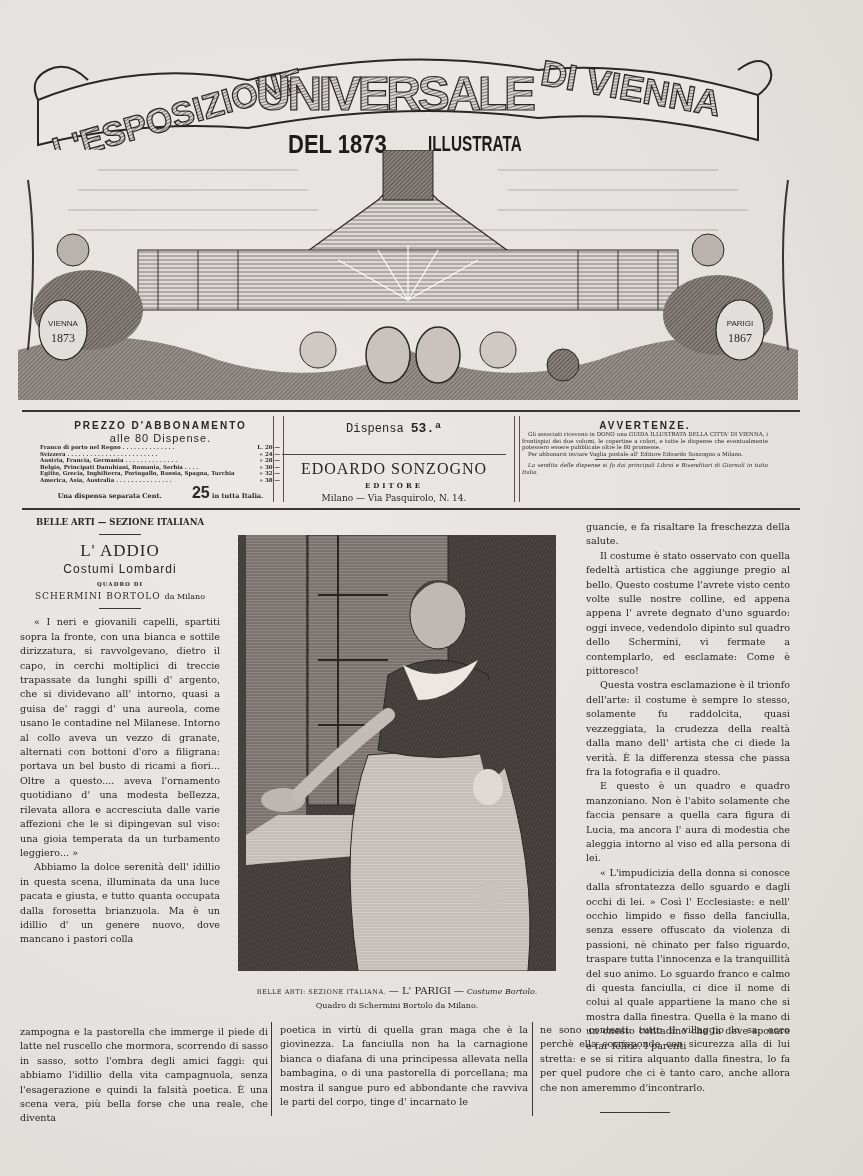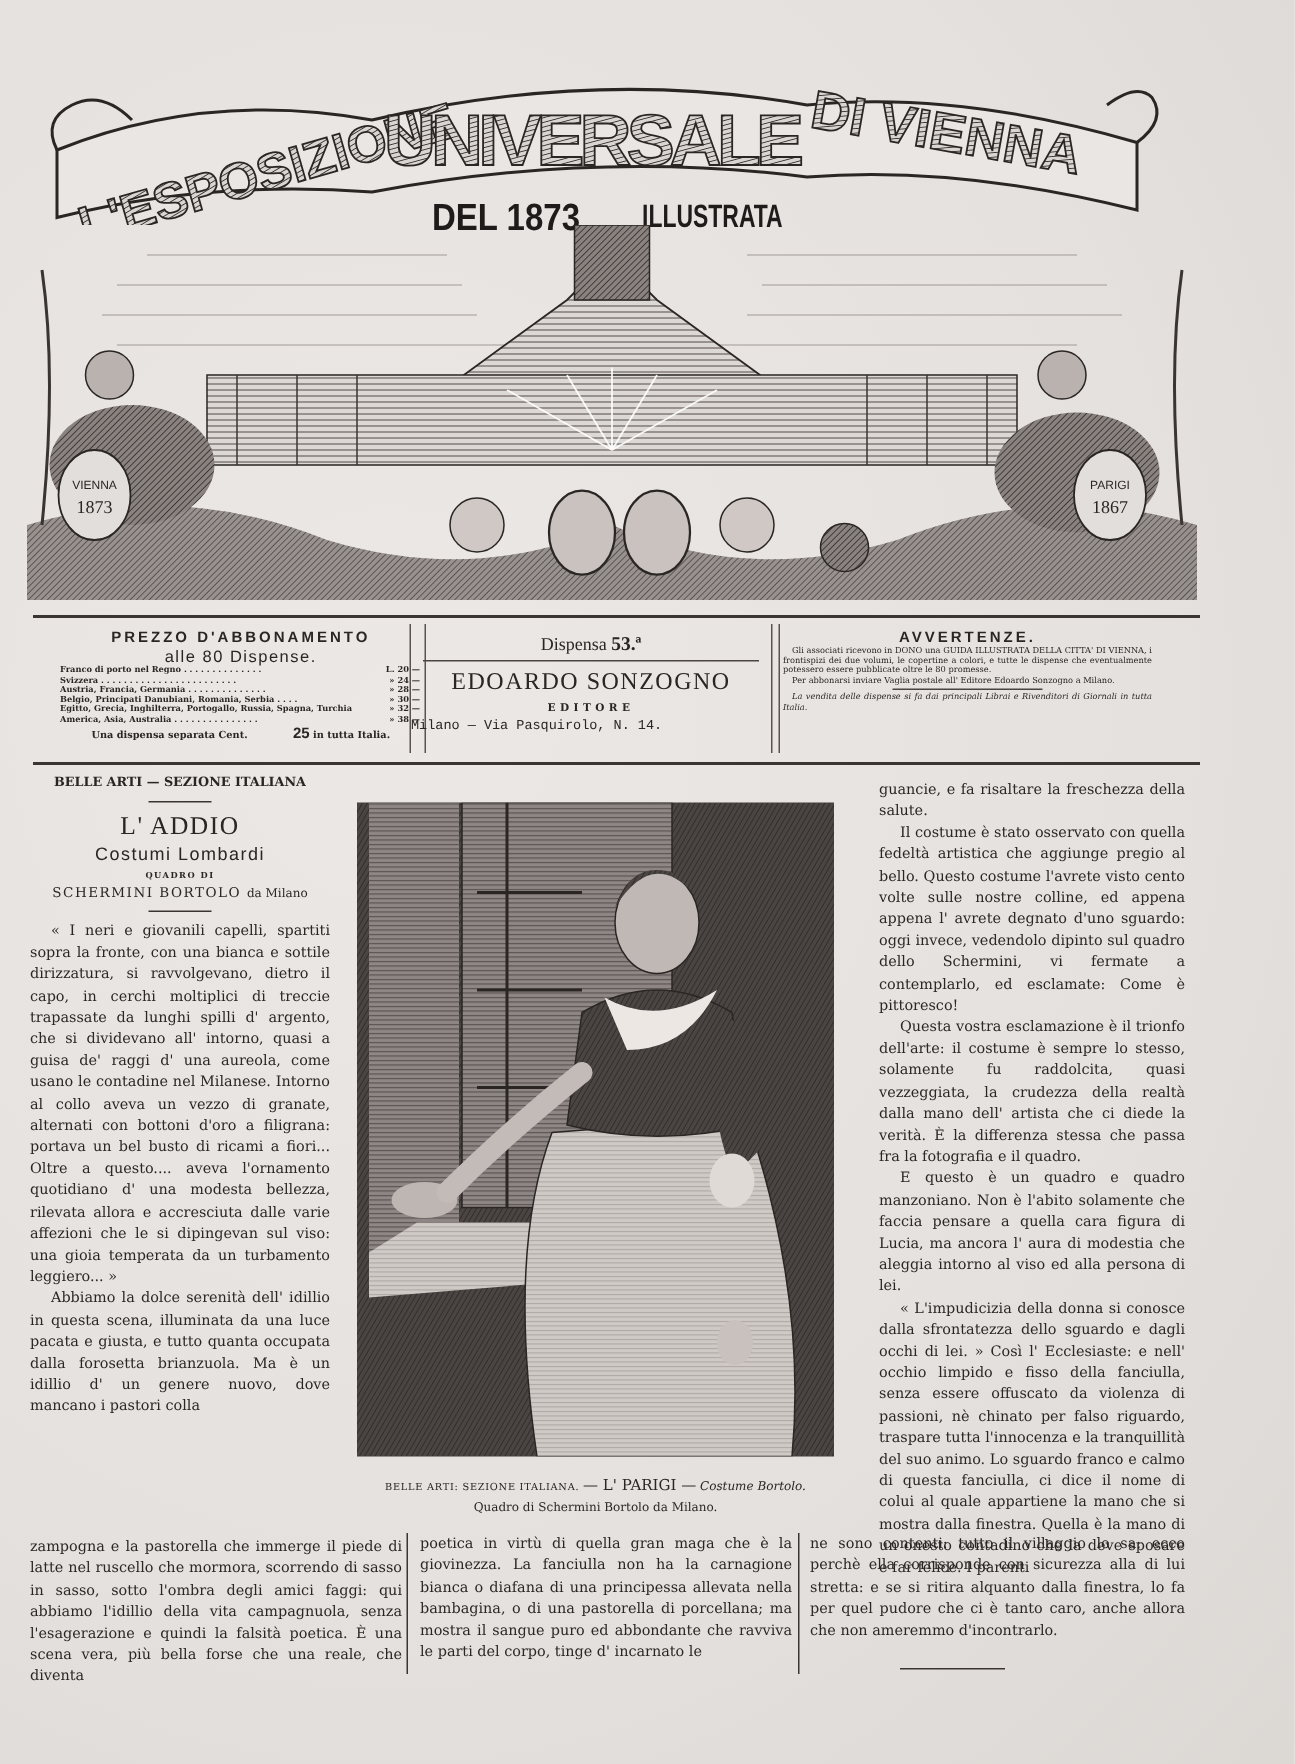--- a/index.html
+++ b/index.html
@@ -27,26 +27,26 @@
   .box { position:absolute; top:4px; height:86px; }
   .box.prezzo { left:16px; width:245px; border-right:1px solid #5a5250; }
   .box.editor { left:251px; width:240px; border-left:1px solid #5a5250; border-right:1px solid #5a5250; }
   .box.avv { left:497px; width:250px; border-left:1px solid #5a5250; }
   .prezzo .h { text-align:center; font-family:"Liberation Sans",sans-serif; font-weight:bold; font-size:10px; letter-spacing:2px; margin-top:4px; }
   .prezzo .h2 { text-align:center; font-family:"Liberation Sans",sans-serif; font-size:11px; letter-spacing:1px; margin-top:1px; }
   .prezzo table { width:240px; margin-left:2px; border-collapse:collapse; font-size:5.5px; line-height:6.5px; font-weight:bold; }
   .prezzo td { padding:0; white-space:nowrap; }
   .prezzo td.v { text-align:right; width:30px; }
   .prezzo .single { text-align:center; font-size:6.5px; font-weight:bold; margin-top:1px; }
-  .prezzo .single b { font-family:"Liberation Sans",sans-serif; font-size:10px;margin-left:28px; }
-  .editor .disp { text-align:center; font-family:Liberation Serif, serif; font-size:12px; margin-top:5px; padding-bottom:3px; border-bottom:1px solid #4a4442; margin-left:8px; margin-right:8px; }
+  .prezzo .single b { font-family:"Liberation Sans",sans-serif; font-size:16px;margin-left:28px; }
+  .editor .disp { text-align:center; font-family:Liberation Mono, monospace; font-size:12px; margin-top:5px; padding-bottom:18px; border-bottom:1px solid #4a4442; margin-left:8px; margin-right:8px; }
   .editor .disp b { font-size:13px; }
   .editor .name { text-align:center; font-family:"Liberation Serif",serif; font-size:16px; letter-spacing:1px; margin-top:5px; }
   .editor .ed { text-align:center; font-size:7px; letter-spacing:3px; font-weight:bold; margin-top:3px; }
-  .editor .addr { font-size:9px; margin-top:3px;font-family:Liberation Mono, monospace; }
+  .editor .addr { text-align:center; font-size:9px; margin-top:3px; }
   .avv .h { text-align:center; font-family:"Liberation Sans",sans-serif; font-weight:bold; font-size:10px; letter-spacing:2px; margin-top:4px; }
   .avv p { margin:0 2px; font-size:5.5px; line-height:6.5px; text-indent:6px; text-align:justify; }
   .avv .rule { width:100px; margin:2px auto; border-top:1px solid #4a4442; }
   .avv .it { font-style:italic; }
 
   
   .col { position:absolute; font-family:"DejaVu Serif",serif; font-size:9.6px; line-height:14.4px; text-align:justify; color:#2a2624; }
   .col p { margin:0; text-indent:14px; }
   .col1 { left:20px; top:515px; width:200px; }
   .col1 .sect { text-align:center; font-size:8.5px; font-weight:bold; text-indent:0; letter-spacing:0; margin-bottom:5px; }

